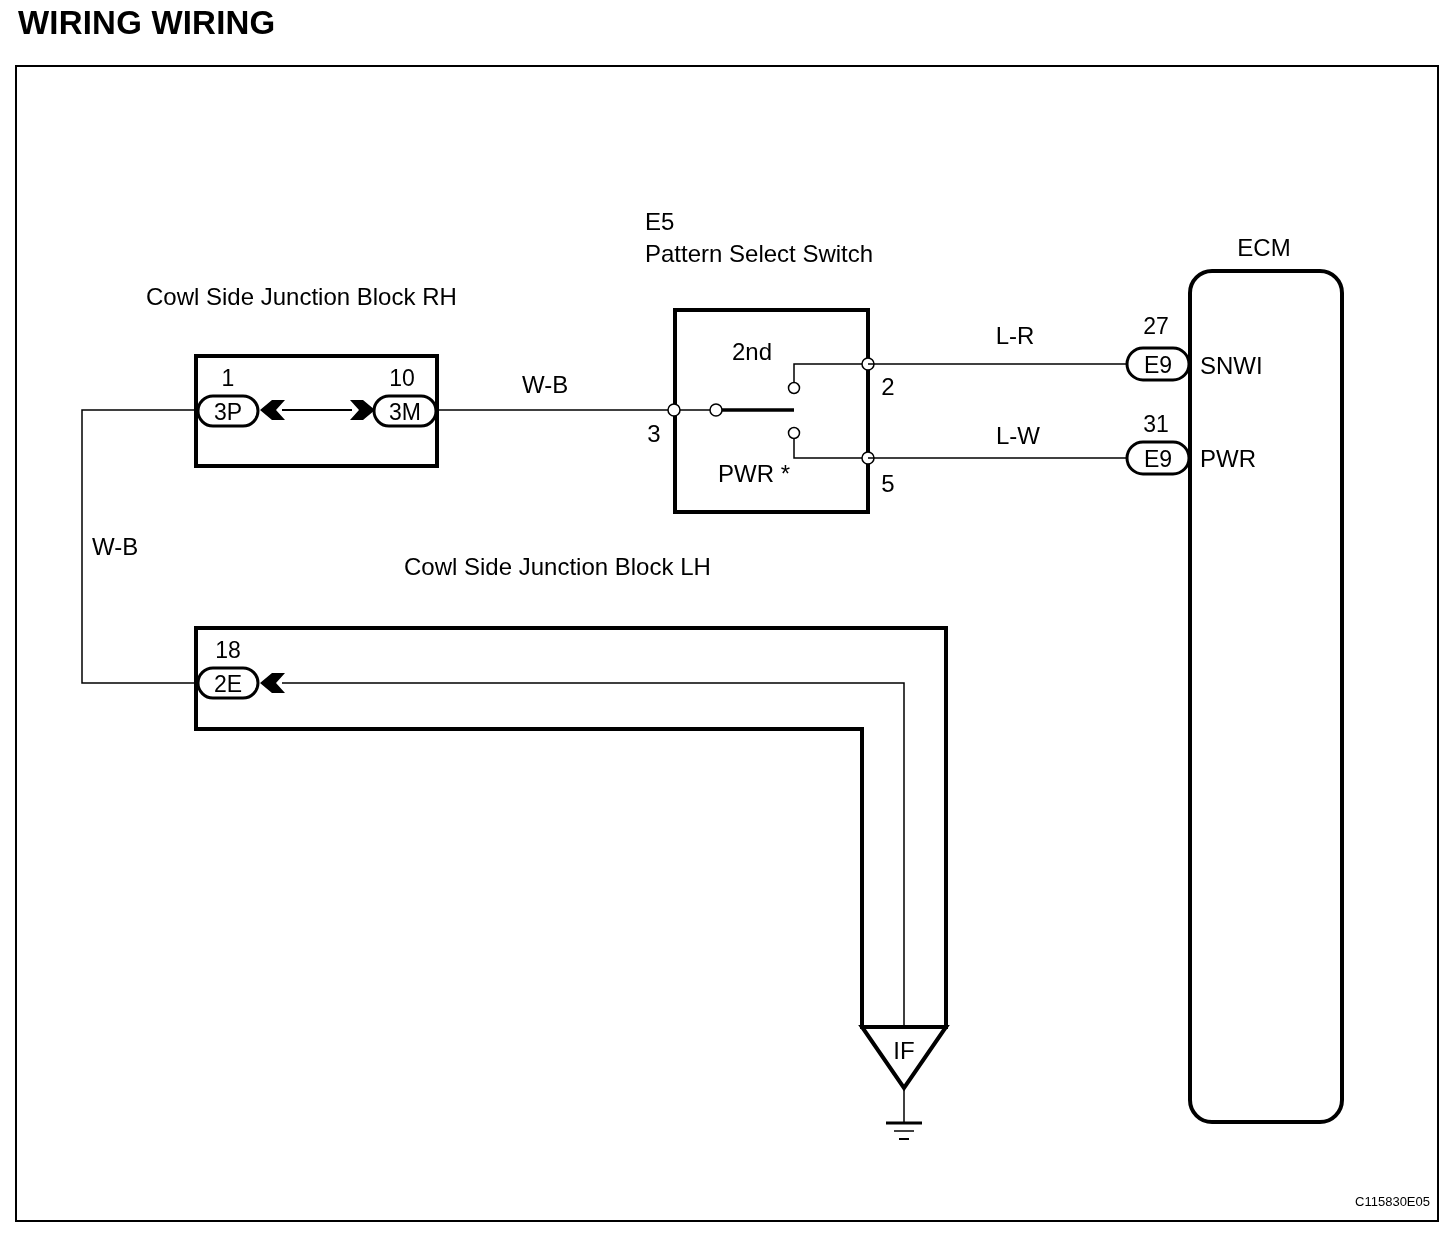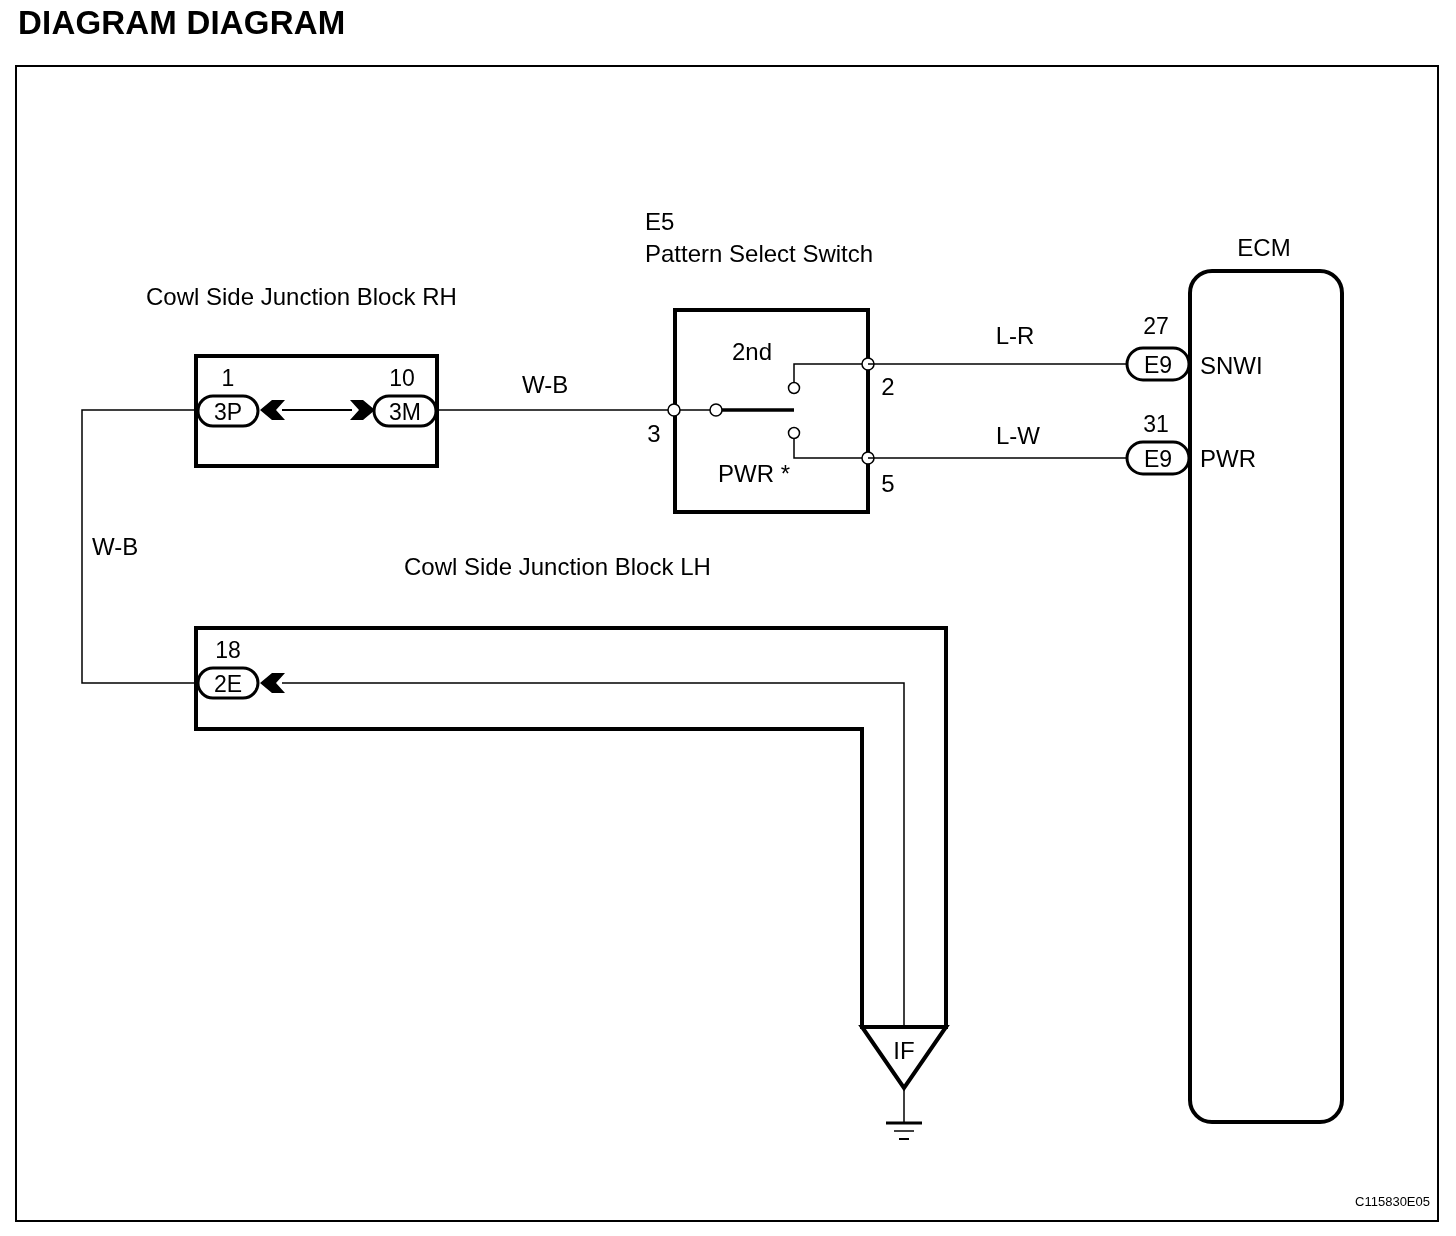--- a/index.html
+++ b/index.html
@@ -4,21 +4,21 @@
 <style>
   html, body { margin:0; padding:0; background:#fff; }
   body { width:1456px; height:1236px; position:relative; overflow:hidden; font-family:"Liberation Sans", sans-serif; }
   #title { position:absolute; left:18px; top:4px; font-size:33px; font-weight:bold; color:#000; letter-spacing:0.2px; }
   svg { position:absolute; left:0; top:0; }
   svg text { font-family:"Liberation Sans", sans-serif; fill:#000; }
 </style>
 </head>
 <body>
 
-<div id="title">DIAGRAM DIAGRAM</div>
+<div id="title">WIRING WIRING</div>
 
 <svg width="1456" height="1236" viewBox="0 0 1456 1236">
 
   <rect x="16" y="66" width="1422" height="1155" fill="none" stroke="#000" stroke-width="2"></rect>
 
   <g>
     <text x="146" y="305" font-size="24">Cowl Side Junction Block RH</text>
     <rect x="196" y="356" width="241" height="110" fill="none" stroke="#000" stroke-width="4"></rect>
 
     <line x1="282" y1="410" x2="352" y2="410" stroke="#000" stroke-width="2"></line>

